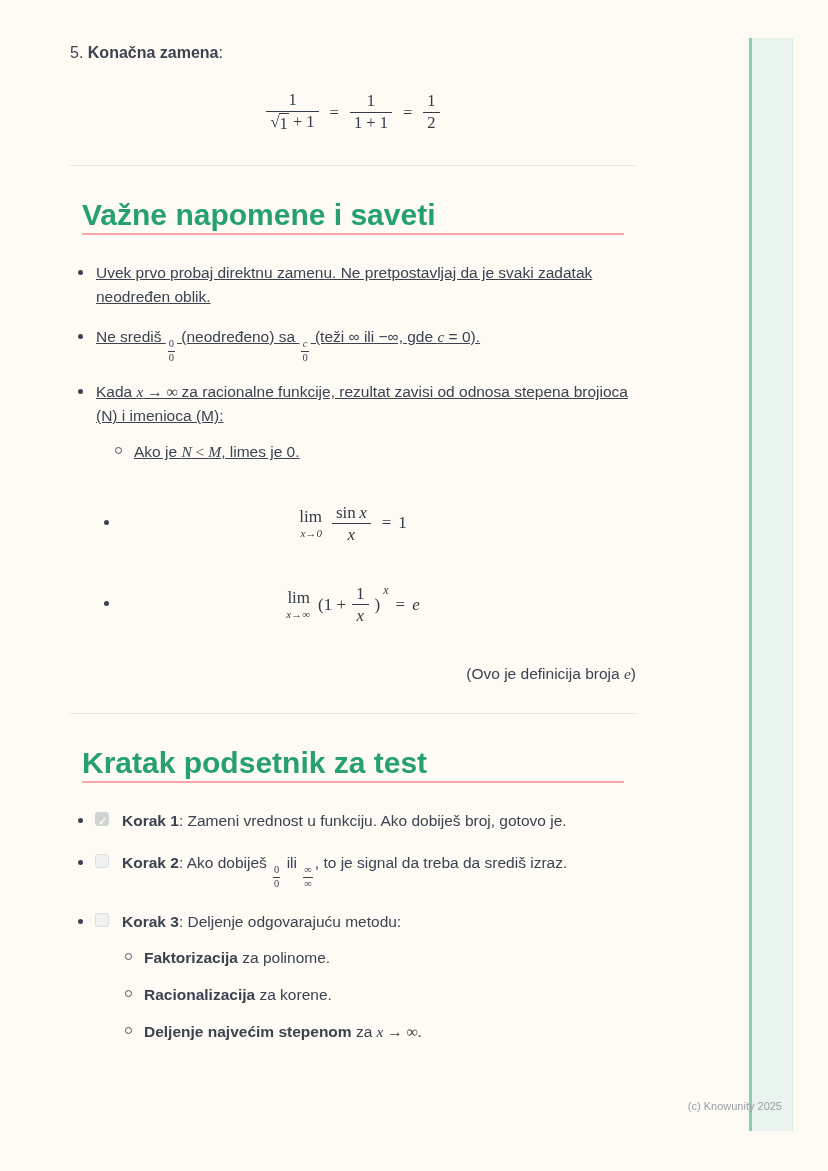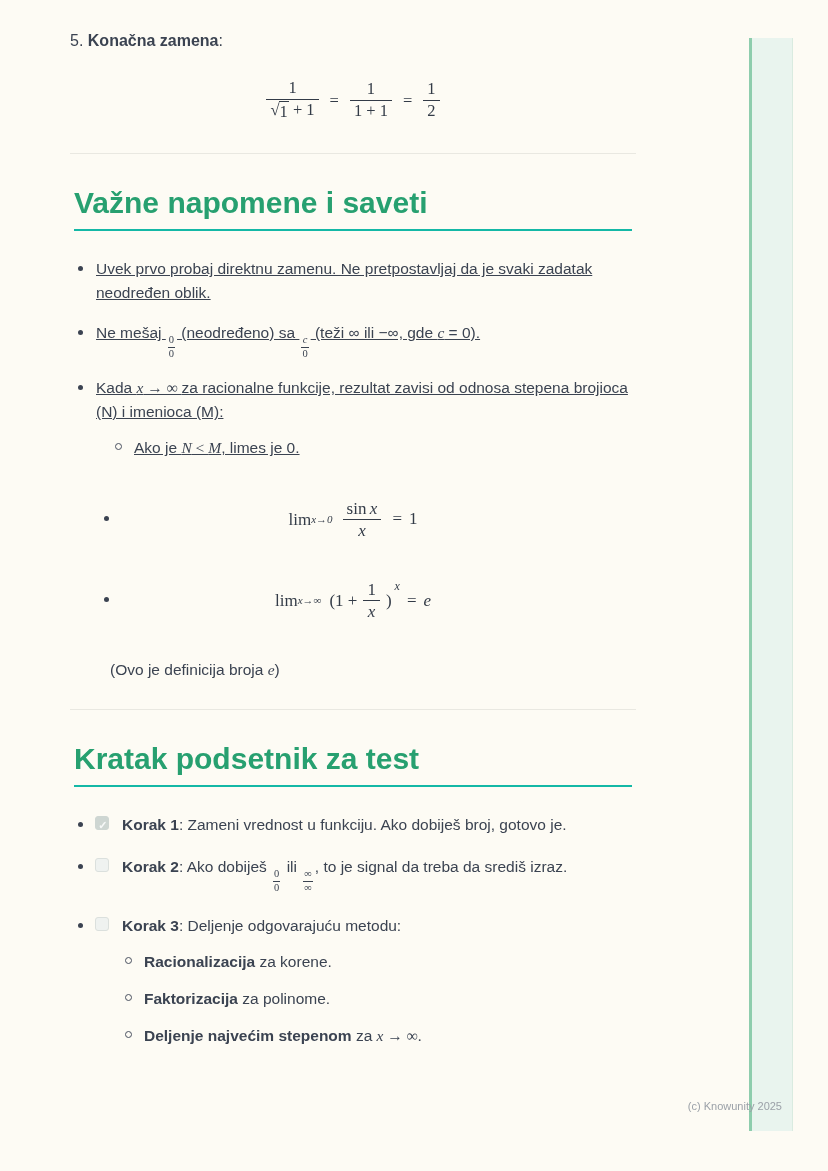--- a/index.html
+++ b/index.html
@@ -13,21 +13,21 @@
     position:absolute; left:749px; top:38px; width:44px; height:1093px;
     background:#e9f4ee; border-left:3px solid #8ecdad; border-right:1px solid #d9ebe0;
     z-index:1;
   }
   .watermark {
     position:absolute; top:1100px; right:46px; font-size:11px; color:#9ba1a8; z-index:5;
   }
   .content { position:absolute; left:70px; top:0; width:566px; z-index:2; }
 
   
-  .step-line { padding-top:30px; font-size:16px; line-height:1.4; }
+  .step-line { padding-top:42px; font-size:16px; line-height:1.4; }
   .b { font-weight:bold; }
 
   
   .math { font-family:"Liberation Serif", serif; color:#333b47; }
   .it { font-style:italic; }
   .display-row { display:flex; justify-content:center; align-items:center; font-size:16.5px; }
   .frac { display:inline-flex; flex-direction:column; text-align:center; line-height:1.25; margin:0 4px; }
   .frac .den { border-top:1px solid #333b47; padding:0 4px; }
   .frac .num { padding:0 4px; }
   .eq { margin:0 7px; }
@@ -35,33 +35,33 @@
   .rad-sym { line-height:1.1; margin-right:-1px; }
   .rad-arg { border-top:1.2px solid #333b47; padding:0 1px; }
 
   .sfrac {
     display:inline-flex; flex-direction:column; text-align:center;
     font-family:"Liberation Serif", serif; font-size:10.5px; line-height:1.2;
     vertical-align:-5px; margin:0 2px;
   }
   .sfrac .d { border-top:1px solid #3b4351; padding:0 1px; }
 
-  .lim { display:inline-flex; flex-direction:row; align-items:flex-start; line-height:1; margin-right:6px; }
+  .lim { display:inline-flex; flex-direction:column; align-items:flex-end; line-height:1; margin-right:6px; }
   .lim-word { font-size:17px; }
   .lim-sub { font-size:11px; font-style:italic; margin-top:3px; }
   .sup-x { font-size:12px; font-style:italic; position:relative; top:-14px; margin-left:1px; }
   .paren { margin:0 2px; }
 
   .ms { font-family:"Liberation Serif", serif; }
 
   hr.divider { border:none; border-top:1px solid #e9e8e1; margin:30px 0 0; }
 
   h1.section-title {
     color:#27a070; font-size:30px; font-weight:bold; line-height:1.25;
-    margin:30px 4px 0; padding-bottom:8px; border-bottom:2px solid #14b8a6;
+    margin:30px 12px 0; padding-bottom:0; border-bottom:2px solid #fca5a5;
   }
 
   
   ul { list-style:none; }
   .bullets { margin-top:26px; font-size:15.5px;text-decoration:underline; }
   .bullets > li { position:relative; padding-left:26px; margin-bottom:16px; line-height:1.55; }
   .bullets > li::before {
     content:""; position:absolute; left:8px; top:9px;
     width:5px; height:5px; border-radius:50%; background:#3b4351;
   }
@@ -72,21 +72,21 @@
     width:5px; height:5px; border-radius:50%; border:1.5px solid #4a5160; background:transparent;
   }
 
   
   .formula-list { margin-top:10px; }
   .formula-list > li { position:relative; margin:38px 0; }
   .formula-list > li::before {
     content:""; position:absolute; left:34px; top:18px;
     width:5px; height:5px; border-radius:50%; background:#3b4351;
   }
-  .note { margin:34px 0 0 40px; font-size:15.5px; }
+  .note { margin:34px 0 0 40px; font-size:15.5px;text-align:right; }
 
   
   .checklist { margin-top:26px; font-size:15.5px; }
   .checklist > li { position:relative; padding-left:52px; margin-bottom:19px; line-height:1.5; }
   .checklist > li::before {
     content:""; position:absolute; left:8px; top:9px;
     width:5px; height:5px; border-radius:50%; background:#3b4351;
   }
   .checkbox {
     position:absolute; left:25px; top:3px; width:14px; height:14px;
@@ -141,21 +141,21 @@
     <hr class="divider">
 
     <h1 class="section-title">Važne napomene i saveti</h1>
 
     <ul class="bullets">
       <li>
         <span>Uvek prvo probaj direktnu zamenu. Ne pretpostavljaj da je svaki zadatak neodređen oblik.</span>
       </li>
 
       <li>
-        <span>Ne mešaj </span><span class="sfrac">
+        <span>Ne središ </span><span class="sfrac">
             <span class="n">0</span>
             <span class="d">0</span>
           </span><span> (neodređeno) sa </span><span class="sfrac">
             <span class="n it">c</span>
             <span class="d">0</span>
           </span><span> (teži ∞ ili −∞, gde </span><span class="ms it">c</span><span> = 0).</span>
       </li>
 
       <li>
         <span>Kada </span><span class="ms it">x</span><span class="ms"> → ∞ </span><span>za racionalne funkcije, rezultat zavisi od odnosa stepena brojioca (N) i imenioca (M):</span>
@@ -225,24 +225,24 @@
             <span class="n">∞</span>
             <span class="d">∞</span>
           </span><span>, to je signal da treba da središ izraz.</span>
       </li>
 
       <li>
         <span class="checkbox"></span>
         <span class="b">Korak 3</span><span>: Deljenje odgovarajuću metodu:</span>
         <ul class="sublist2">
           <li>
+            <span class="b">Faktorizacija</span><span> za polinome.</span><span class="ms it"></span><span class="ms"></span>
+          </li>
+          <li>
             <span class="b">Racionalizacija</span><span> za korene.</span><span class="ms it"></span><span class="ms"></span>
-          </li>
-          <li>
-            <span class="b">Faktorizacija</span><span> za polinome.</span><span class="ms it"></span><span class="ms"></span>
           </li>
           <li>
             <span class="b">Deljenje najvećim stepenom</span><span> za </span><span class="ms it">x</span><span class="ms"> → ∞.</span>
           </li>
         </ul>
       </li>
 
     </ul>
 
   </div>

